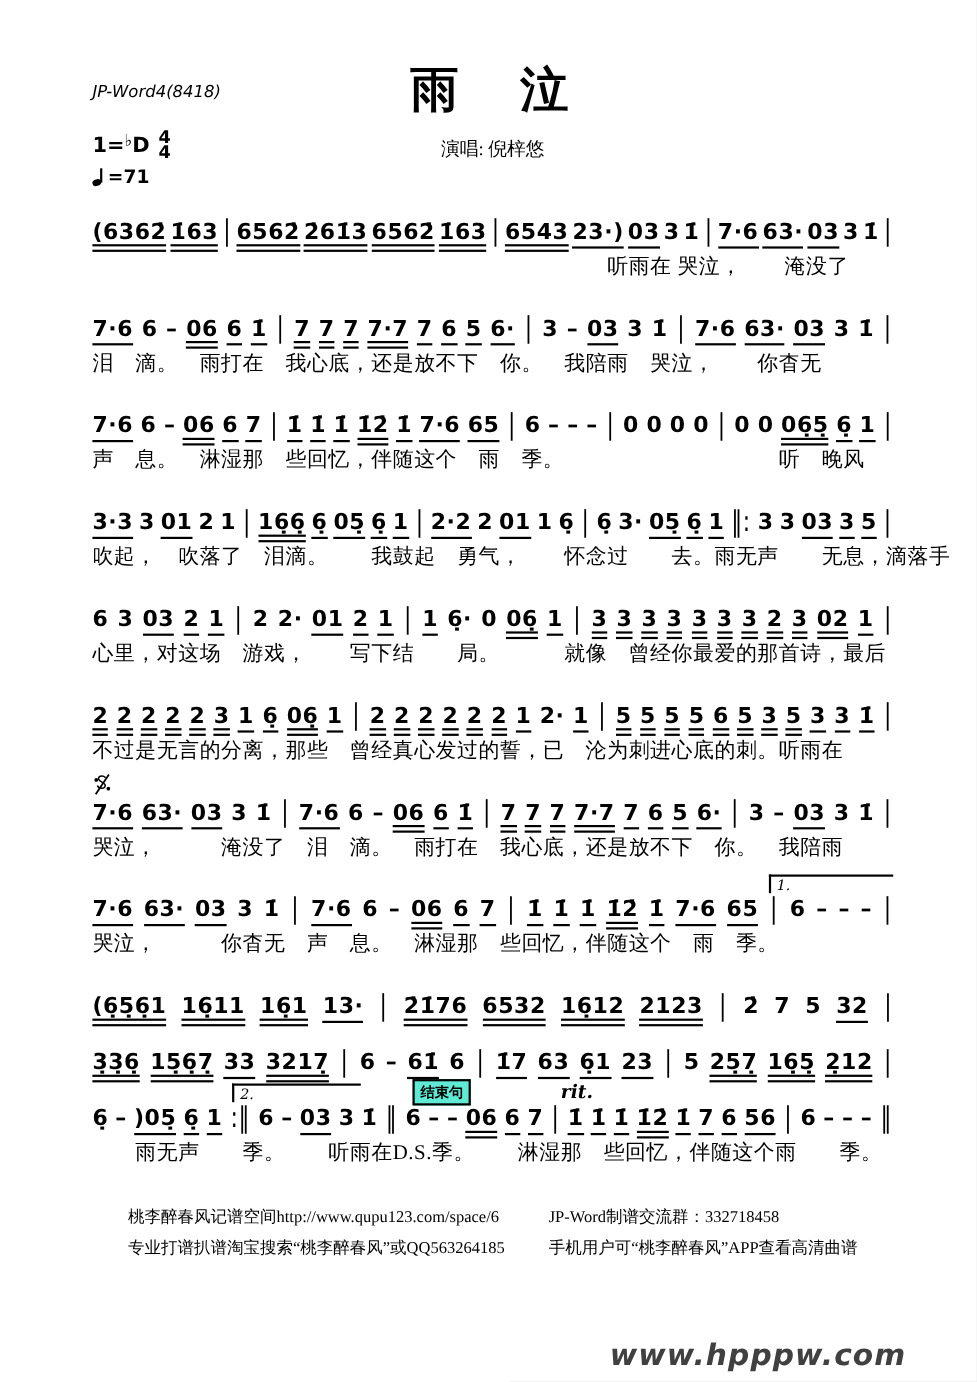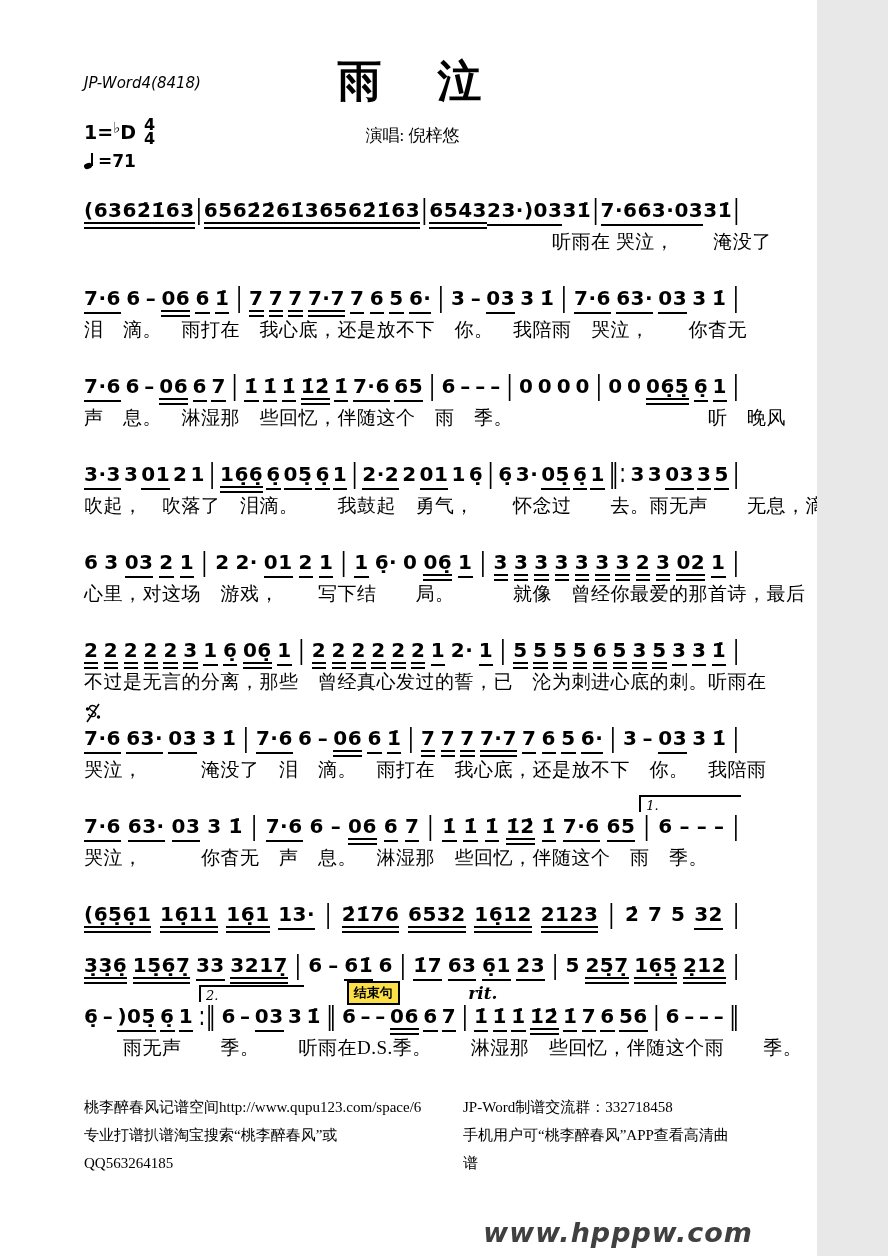--- a/index.html
+++ b/index.html
@@ -1,16 +1,16 @@
 <!DOCTYPE html>
 <html><head>
 <meta charset="utf-8">
 <style>
   html,body{margin:0;padding:0;background:#e8e8e8;}
-  .page{width:817px;height:1256px;box-sizing:border-box;background:#ffffff;
+  .page{width:888px;height:1256px;box-sizing:border-box;background:#ffffff;
         position:relative;padding:58px 76px 0 84px;overflow:hidden;
         font-family:"Liberation Serif",serif;color:#000;}
   
   .header{position:relative;height:140px;}
   .generator{position:absolute;left:0;top:16px;font:italic 15px "DejaVu Sans",sans-serif;}
   .title{position:absolute;left:0;top:-6px;width:100%;text-align:center;
          font-size:44px;font-weight:bold;letter-spacing:6px;font-family:"Liberation Serif",serif;}
   .subtitle{position:absolute;left:0;top:66px;width:100%;text-align:center;font-size:17px;}
   .credits{position:absolute;right:0;top:58px;text-align:right;font-size:16px;line-height:1.75;}
   .keyblock{position:absolute;left:0;top:60px;font-family:"DejaVu Sans",sans-serif;font-weight:bold;}
@@ -30,25 +30,25 @@
   .notes{display:flex;justify-content:space-between;align-items:baseline;
          font-family:"DejaVu Sans",sans-serif;font-weight:bold;font-size:20px;letter-spacing:0.5px;}
   .tok{display:inline-block;line-height:1.05;padding-bottom:3px;white-space:nowrap;}
   .tok.b1{border-bottom:2px solid #000;}
   .tok.b2{border-bottom:7px double #000;padding-bottom:1px;}
   .tok.bar{font-weight:normal;transform:scaleY(1.3);padding:0 1px 3px 1px;}
   .lyr{font-size:19px;white-space:pre;margin-top:0;letter-spacing:0.5px;}
   .ann-volta{position:absolute;top:-21px;height:17px;border-top:2px solid #000;border-left:2px solid #000;
       font:italic 13px "DejaVu Serif",serif;padding:1px 0 0 5px;box-sizing:border-box;}
   .ann-box{position:absolute;top:-25px;border:2px solid #000;font-size:13px;font-weight:bold;
-      padding:1px 5px;background:#fde047;font-family:"Liberation Serif",serif;}
+      padding:1px 5px;background:#5eead4;font-family:"Liberation Serif",serif;}
   .ann-rit{position:absolute;top:-23px;font:italic bold 17px "DejaVu Serif",serif;}
   .ann-segno{position:absolute;top:-27px;}
   
-  .footer{display:flex;justify-content:flex-start;margin-top:6px;font-size:15px;line-height:1.85;gap:40px;}
+  .footer{display:flex;justify-content:center;margin-top:6px;font-size:15px;line-height:1.85;gap:40px;}
   .watermark{position:absolute;right:64px;bottom:8px;font:italic bold 27px "DejaVu Sans",sans-serif;
       color:#404040;letter-spacing:1px;}
 </style>
 </head>
 <body>
 
 <div class="page">
   <div class="header">
     <div class="generator">JP-Word4(8418)</div>
     <div class="title">雨　泣</div>

